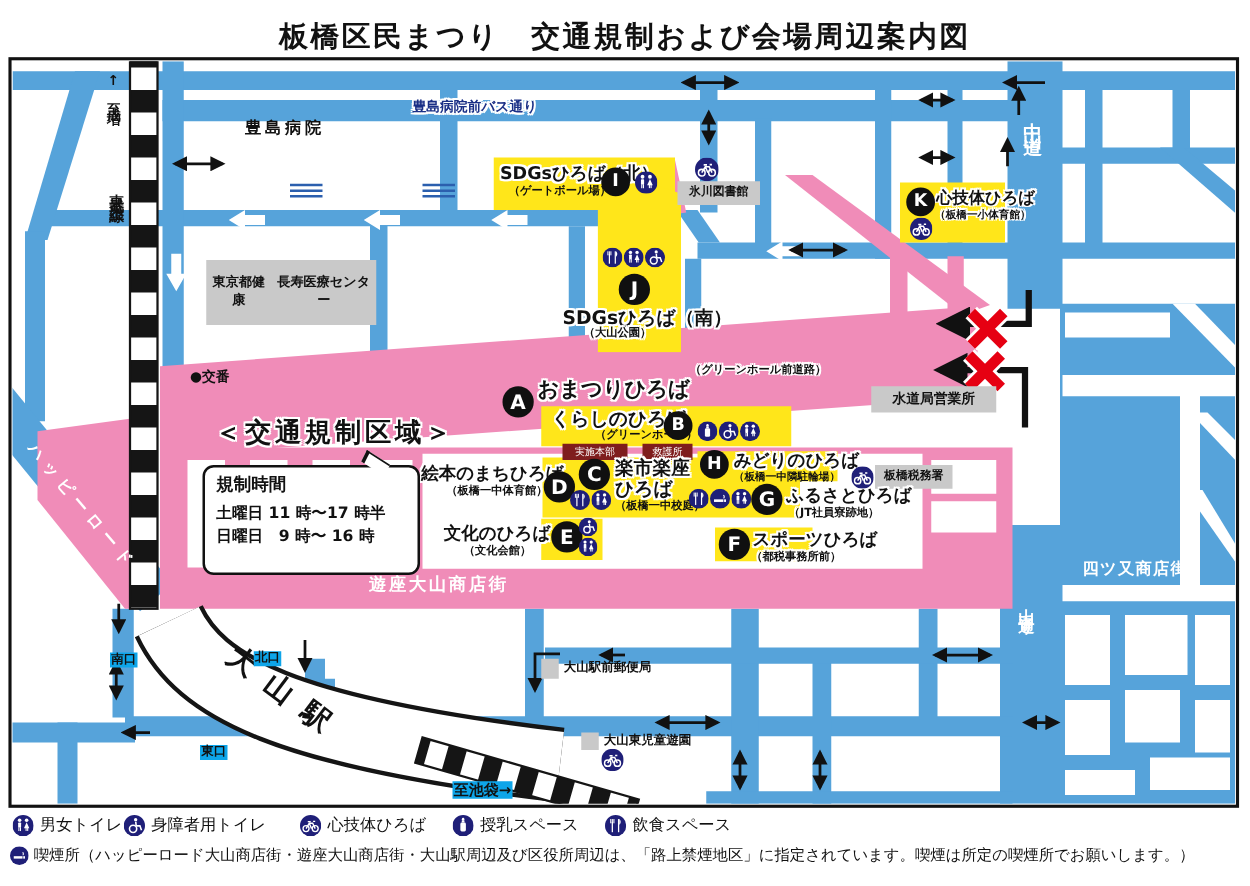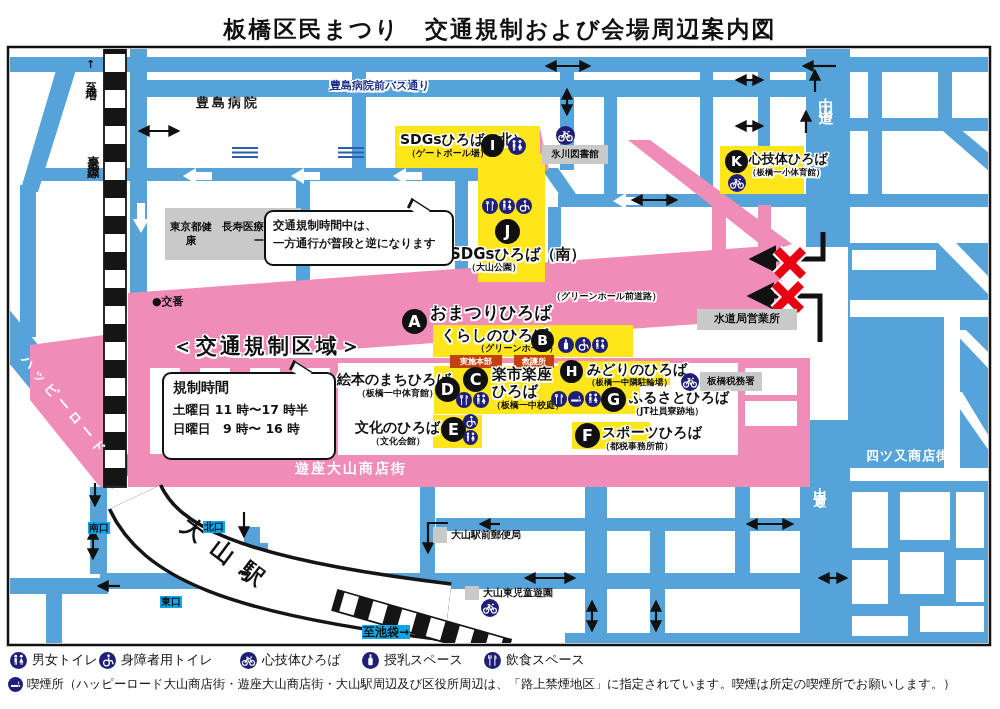--- a/index.html
+++ b/index.html
@@ -8,21 +8,21 @@
   .geo{position:absolute;left:0;top:0;z-index:1}
   .lb{position:absolute;z-index:3;white-space:nowrap;line-height:1.2}
   .b{font-weight:bold}
   .halo{text-shadow:-1.5px -1.5px 0 #fff,1.5px -1.5px 0 #fff,-1.5px 1.5px 0 #fff,1.5px 1.5px 0 #fff,0 -1.5px 0 #fff,0 1.5px 0 #fff,-1.5px 0 0 #fff,1.5px 0 0 #fff}
   .v{writing-mode:vertical-rl;text-orientation:upright;letter-spacing:3px}
   .w{color:#fff}
   .navy{color:#1a2f86}
   .bd{position:absolute;z-index:3;background:#c9c9c9;display:flex;align-items:center;justify-content:center;
       text-align:center;font-weight:bold;line-height:1.3}
   .yl{position:absolute;z-index:2;background:#ffe61a}
-  .nb{position:absolute;z-index:3;background:#c2410c;color:#fff;font-weight:bold;font-size:8px;
+  .nb{position:absolute;z-index:3;background:#7f1d1d;color:#fff;font-weight:normal;font-size:8px;
       display:flex;align-items:center;justify-content:center}
   .lc{position:absolute;z-index:4;width:25px;height:25px;border-radius:50%;background:#101010;color:#fff;
       font-weight:bold;font-size:16px;line-height:25px;text-align:center}
   .lc.s{width:23px;height:23px;font-size:14px;line-height:23px}
   .ic{position:absolute;z-index:4;width:17px;height:17px}
   .ic.s{width:16px;height:16px}
   .bub{position:absolute;z-index:5;background:#fff;border:2.5px solid #111;border-radius:9px}
   .bub::before{content:"";position:absolute;top:-11px;right:26px;width:13px;height:13px;background:#fff;
       border-left:2.5px solid #111;border-top:2.5px solid #111;transform:skewX(38deg) rotate(52deg)}
   .title{position:absolute;z-index:3;width:100%;text-align:center;top:14px;font-size:23px;font-weight:bold;letter-spacing:2px}
@@ -281,24 +281,20 @@
   <div class="lc s" style="left:481px;top:134px">I</div>
   <svg class="ic" style="left:508px;top:137px;width:18px;height:18px">
       <use href="#i-toilet"></use>
     </svg>
 
   <svg class="ic" style="left:556px;top:126px;width:19px;height:19px">
       <use href="#i-bike"></use>
     </svg>
   <div class="bd" style="left:542px;top:145px;width:66px;height:19px;font-size:9.5px">氷川図書館</div>
 
-  <div class="bub" style="left:264px;top:210px;width:172px;height:44px;padding:4px 7px;font-weight:bold;font-size:11.5px;line-height:1.6">
-    <div>交通規制時間中は、</div>
-    <div>一方通行が普段と逆になります</div>
-  </div>
 
   <div class="bd" style="left:165px;top:208px;width:136px;height:52px;font-size:10.5px;flex-direction:row">
     <div>東京都健康</div>
     <div>長寿医療センター</div>
   </div>
   <div class="lb b" style="left:152px;top:295px;font-size:11px">●交番</div>
 
   <div class="yl" style="left:478px;top:144px;width:67px;height:138px;clip-path:polygon(0 16%,52% 0,100% 8%,100% 100%,0 100%)"></div>
   <svg class="ic s" style="left:482px;top:198px">
       <use href="#i-food"></use>

